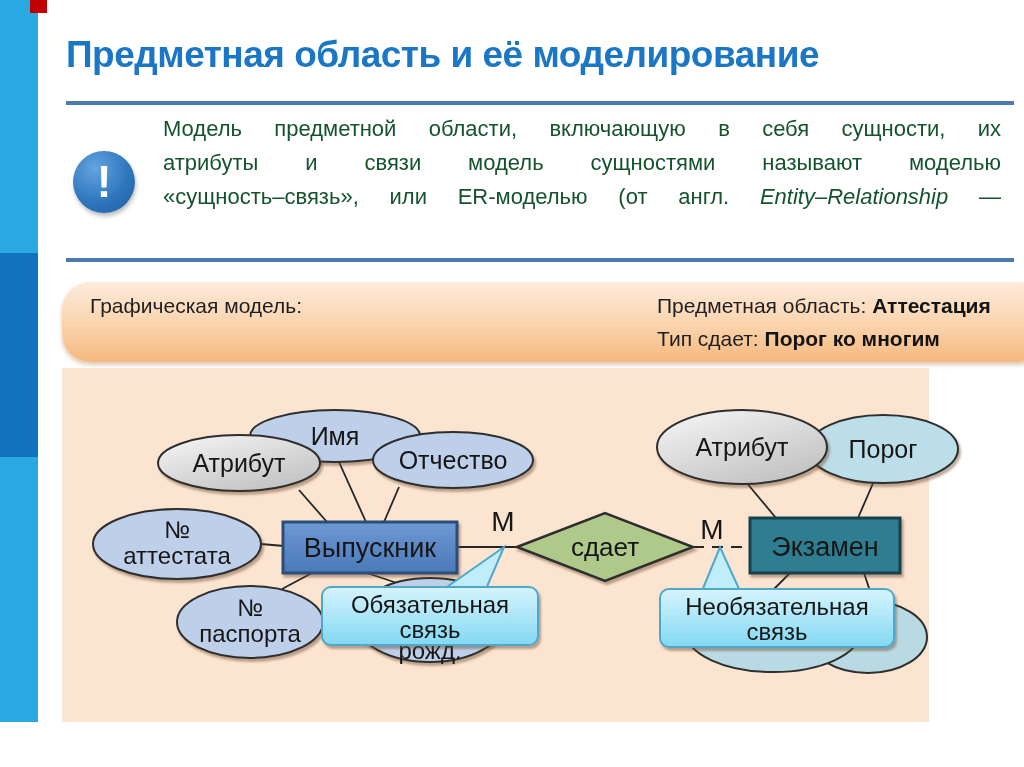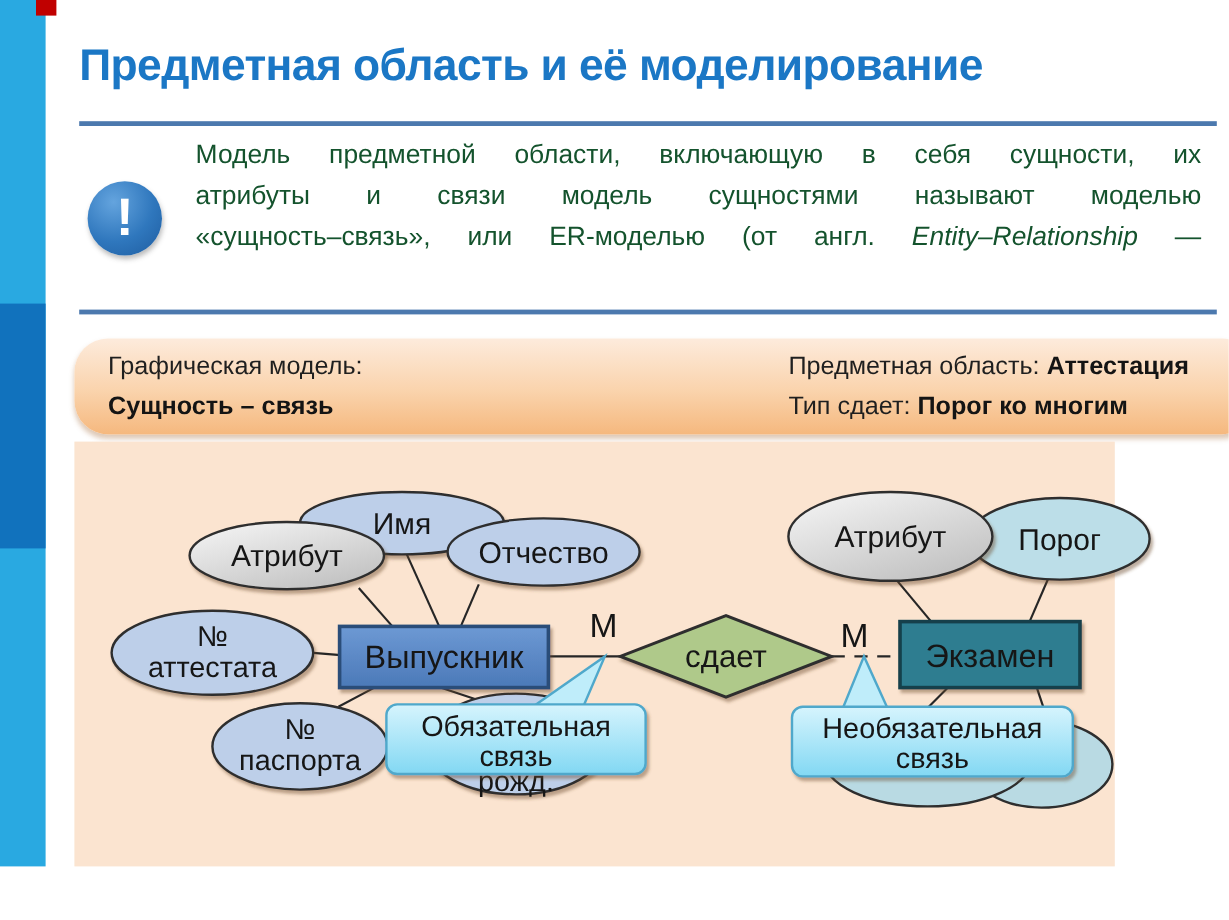--- a/index.html
+++ b/index.html
@@ -56,21 +56,20 @@
   <div class="note-text">
     <div class="note-line">Модель предметной области, включающую в себя сущности, их</div>
     <div class="note-line">атрибуты и связи модель сущностями называют моделью</div>
     <div class="note-line"><span>«сущность–связь», или ER-моделью (от англ.</span> <span class="it">Entity–Relationship</span> <span>—</span></div>
   </div>
   <div class="rule rule2"></div>
 
   <div class="band">
     <div class="band-left">
       <div>Графическая модель:</div>
-      <div><b>Сущность – связь</b></div>
     </div>
     <div class="band-right">
       <div><span>Предметная область: </span><b>Аттестация</b></div>
       <div><span>Тип сдает: </span><b>Порог ко многим</b></div>
     </div>
   </div>
 
   <div class="diagram">
     <svg width="945" height="354" viewBox="0 0 945 354">
       <defs>

